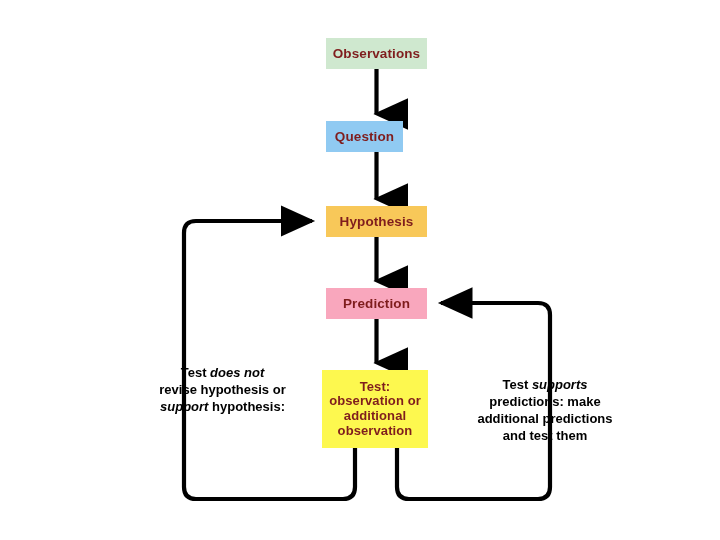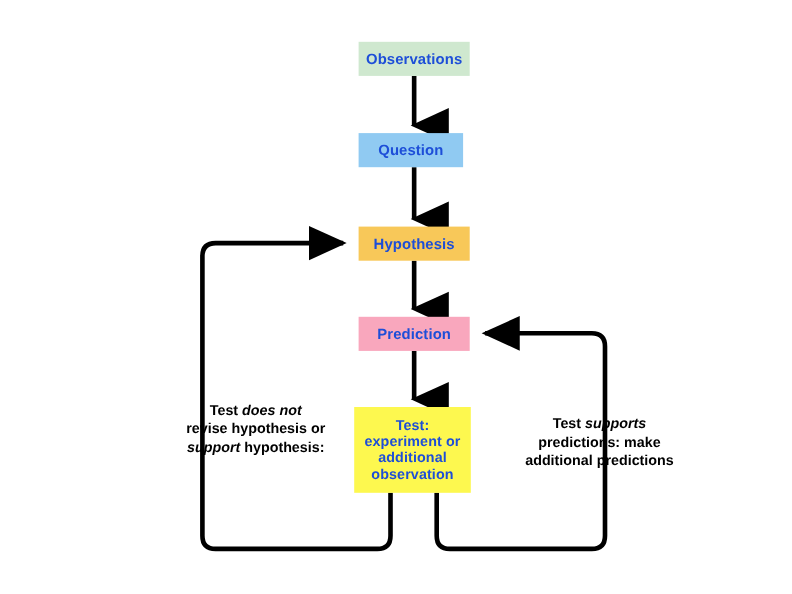--- a/index.html
+++ b/index.html
@@ -35,38 +35,38 @@
   }
 
   
   .node {
     position: absolute;
     box-sizing: border-box;
     display: flex;
     align-items: center;
     justify-content: center;
     text-align: center;
-    color: #1d4ed8;
+    color: #7f1d1d;
     font-weight: bold;
     letter-spacing: 0.1px;
     line-height: 1.12;
   }
 
   .node-observations {
     left: 326px;
     top: 38px;
     width: 101px;
     height: 31px;
     background: #cfe8cf;
     font-size: 13.5px;
   }
   .node-question {
     left: 326px;
     top: 121px;
-    width: 95px;
+    width: 77px;
     height: 31px;
     background: #90caf2;
     font-size: 13.5px;
   }
   .node-hypothesis {
     left: 326px;
     top: 206px;
     width: 101px;
     height: 31px;
     background: #f8c košt;
@@ -101,21 +101,21 @@
     font-size: 13px;
     line-height: 1.30;
     text-align: center;
     white-space: nowrap;
   }
   .side-label em {
     font-style: italic;
     font-weight: bold;
   }
   .label-left {
-    left: 150px;
+    left: 140px;
     top: 365px;
     width: 165px;
   }
   .label-right {
     left: 455px;
     top: 365px;
     width: 180px;
     margin-top: 12px;
   }
 
@@ -187,31 +187,32 @@
   <div class="node node-prediction">
     <span>Prediction</span>
   </div>
 
   <div class="node node-hypothesis">
     <span>Hypothesis</span>
   </div>
 
   <div class="node node-test">
     <span class="tline">Test:</span>
-    <span class="tline">experiment or</span>
+    <span class="tline">observation or</span>
     <span class="tline">additional</span>
     <span class="tline">observation</span>
   </div>
 
   <div class="side-label label-left">
       <div><span>Test </span><em>does not</em></div>
       <div><span>revise hypothesis or</span></div>
       <div><em>support</em><span> hypothesis:</span></div>
     </div>
 
   <div class="side-label label-right">
       <div><span>Test </span><em>supports</em></div>
       <div><span>predictions: make</span></div>
       <div><span>additional predictions</span></div>
+      <div><span>and test them</span></div>
     </div>
 
 
 </div>
 
 </body></html>

